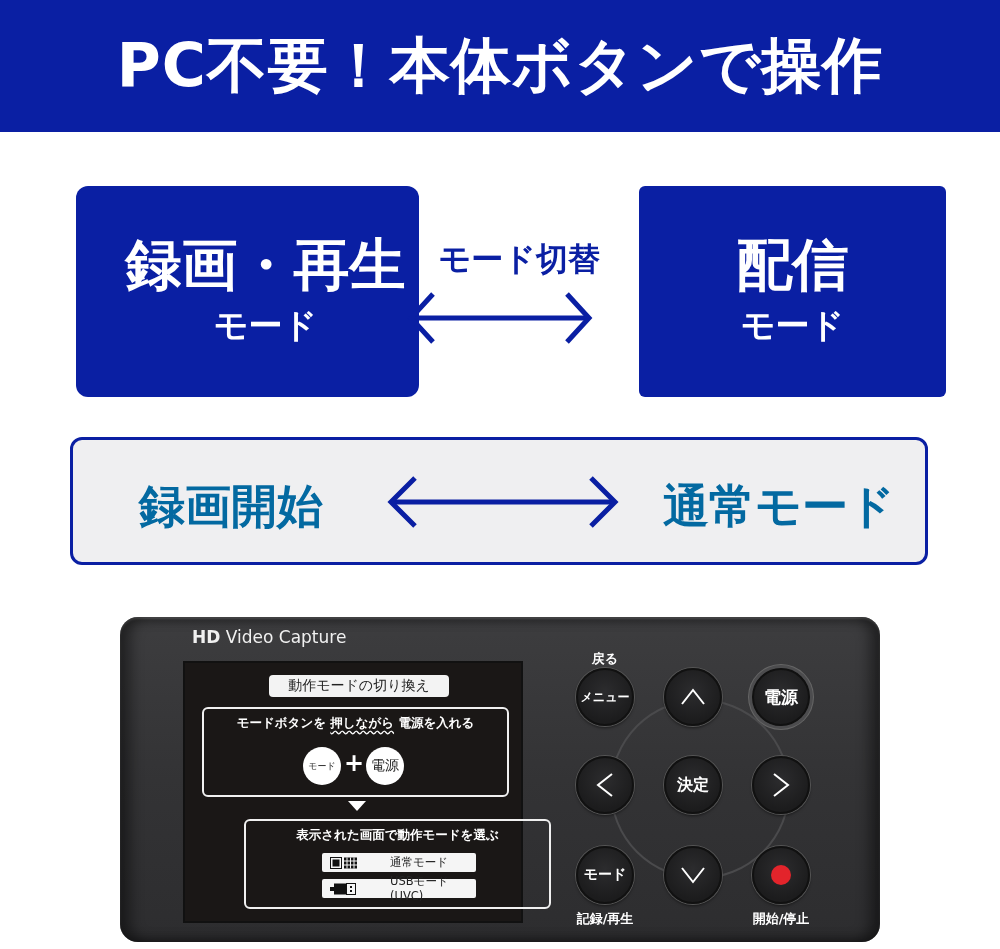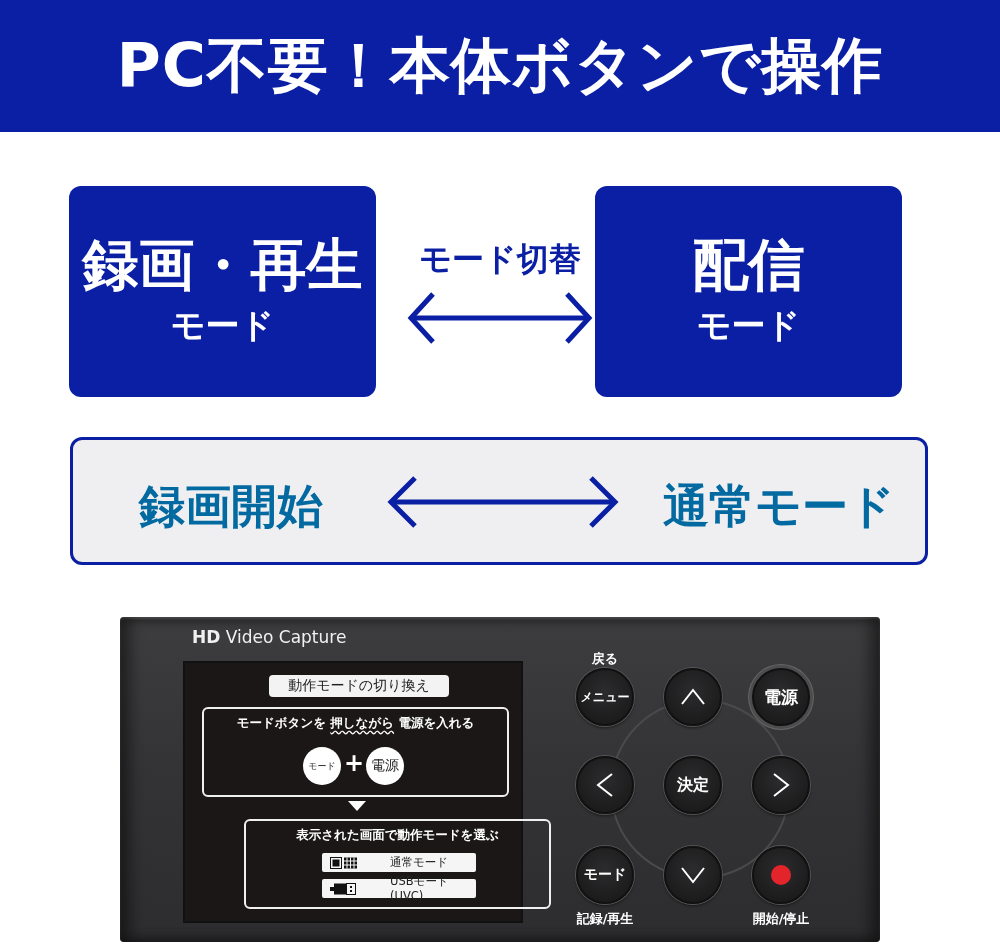--- a/index.html
+++ b/index.html
@@ -12,44 +12,44 @@
     background: #0a1fa3; display: flex; align-items: center; justify-content: center;
   }
   .header-title {
     color: #ffffff; font-size: 60px; font-weight: bold; letter-spacing: 1px;
   }
   .mode-box {
     position: absolute; top: 186px; width: 307px; height: 211px;
     background: #0a1fa3; border-radius: 12px; color: #fff;
     display: flex; flex-direction: column; align-items: center; justify-content: center;
   }
-  .mode-box.left { left: 69px; }
-  .mode-box.right { left: 595px; }
+  .mode-box.left { left: 76px; padding-left: 36px; }
+  .mode-box.right { left: 639px; border-radius: 6px; }
   .mode-main { font-size: 56px; font-weight: bold; line-height: 1.1; }
   .mode-sub { font-size: 34px; font-weight: bold; margin-top: 8px; }
   .switch-label {
-    position: absolute; left: 400px; top: 238px; width: 200px; text-align: center;
+    position: absolute; left: 400px; top: 238px; width: 200px; text-align: right;
     color: #0a1fa3; font-size: 32px; font-weight: bold;
   }
   .arrow { position: absolute; }
   .rec-box {
     position: absolute; left: 70px; top: 437px; width: 858px; height: 128px;
     background: #efeff1; border: 3px solid #0a1fa3; border-radius: 12px; box-sizing: border-box;
   }
   .rec-text {
     position: absolute; top: 36px; color: #0369a1; font-size: 46px; font-weight: bold;
   }
   .rec-text.start { left: 66px; }
   .rec-text.stop { left: 590px; }
 
   
   .device {
     position: absolute; left: 120px; top: 617px; width: 760px; height: 325px;
     background: linear-gradient(180deg, #3d3d3f 0%, #333335 50%, #2d2d2f 100%);
-    border-radius: 4px;
+    border-radius: 18px;
     box-shadow: inset 10px 0 14px rgba(0,0,0,0.45), inset -10px 0 14px rgba(0,0,0,0.45), inset 0 2px 2px rgba(255,255,255,0.25);
   }
   .device-brand {
     position: absolute; left: 72px; top: 10px; color: #f0f0f0; font-size: 17px;
   }
   .device-brand b { font-weight: bold; }
   .screen {
     position: absolute; left: 63px; top: 44px; width: 340px; height: 262px;
     background: #1a1716; border: 2px solid #111; box-sizing: border-box;
   }

